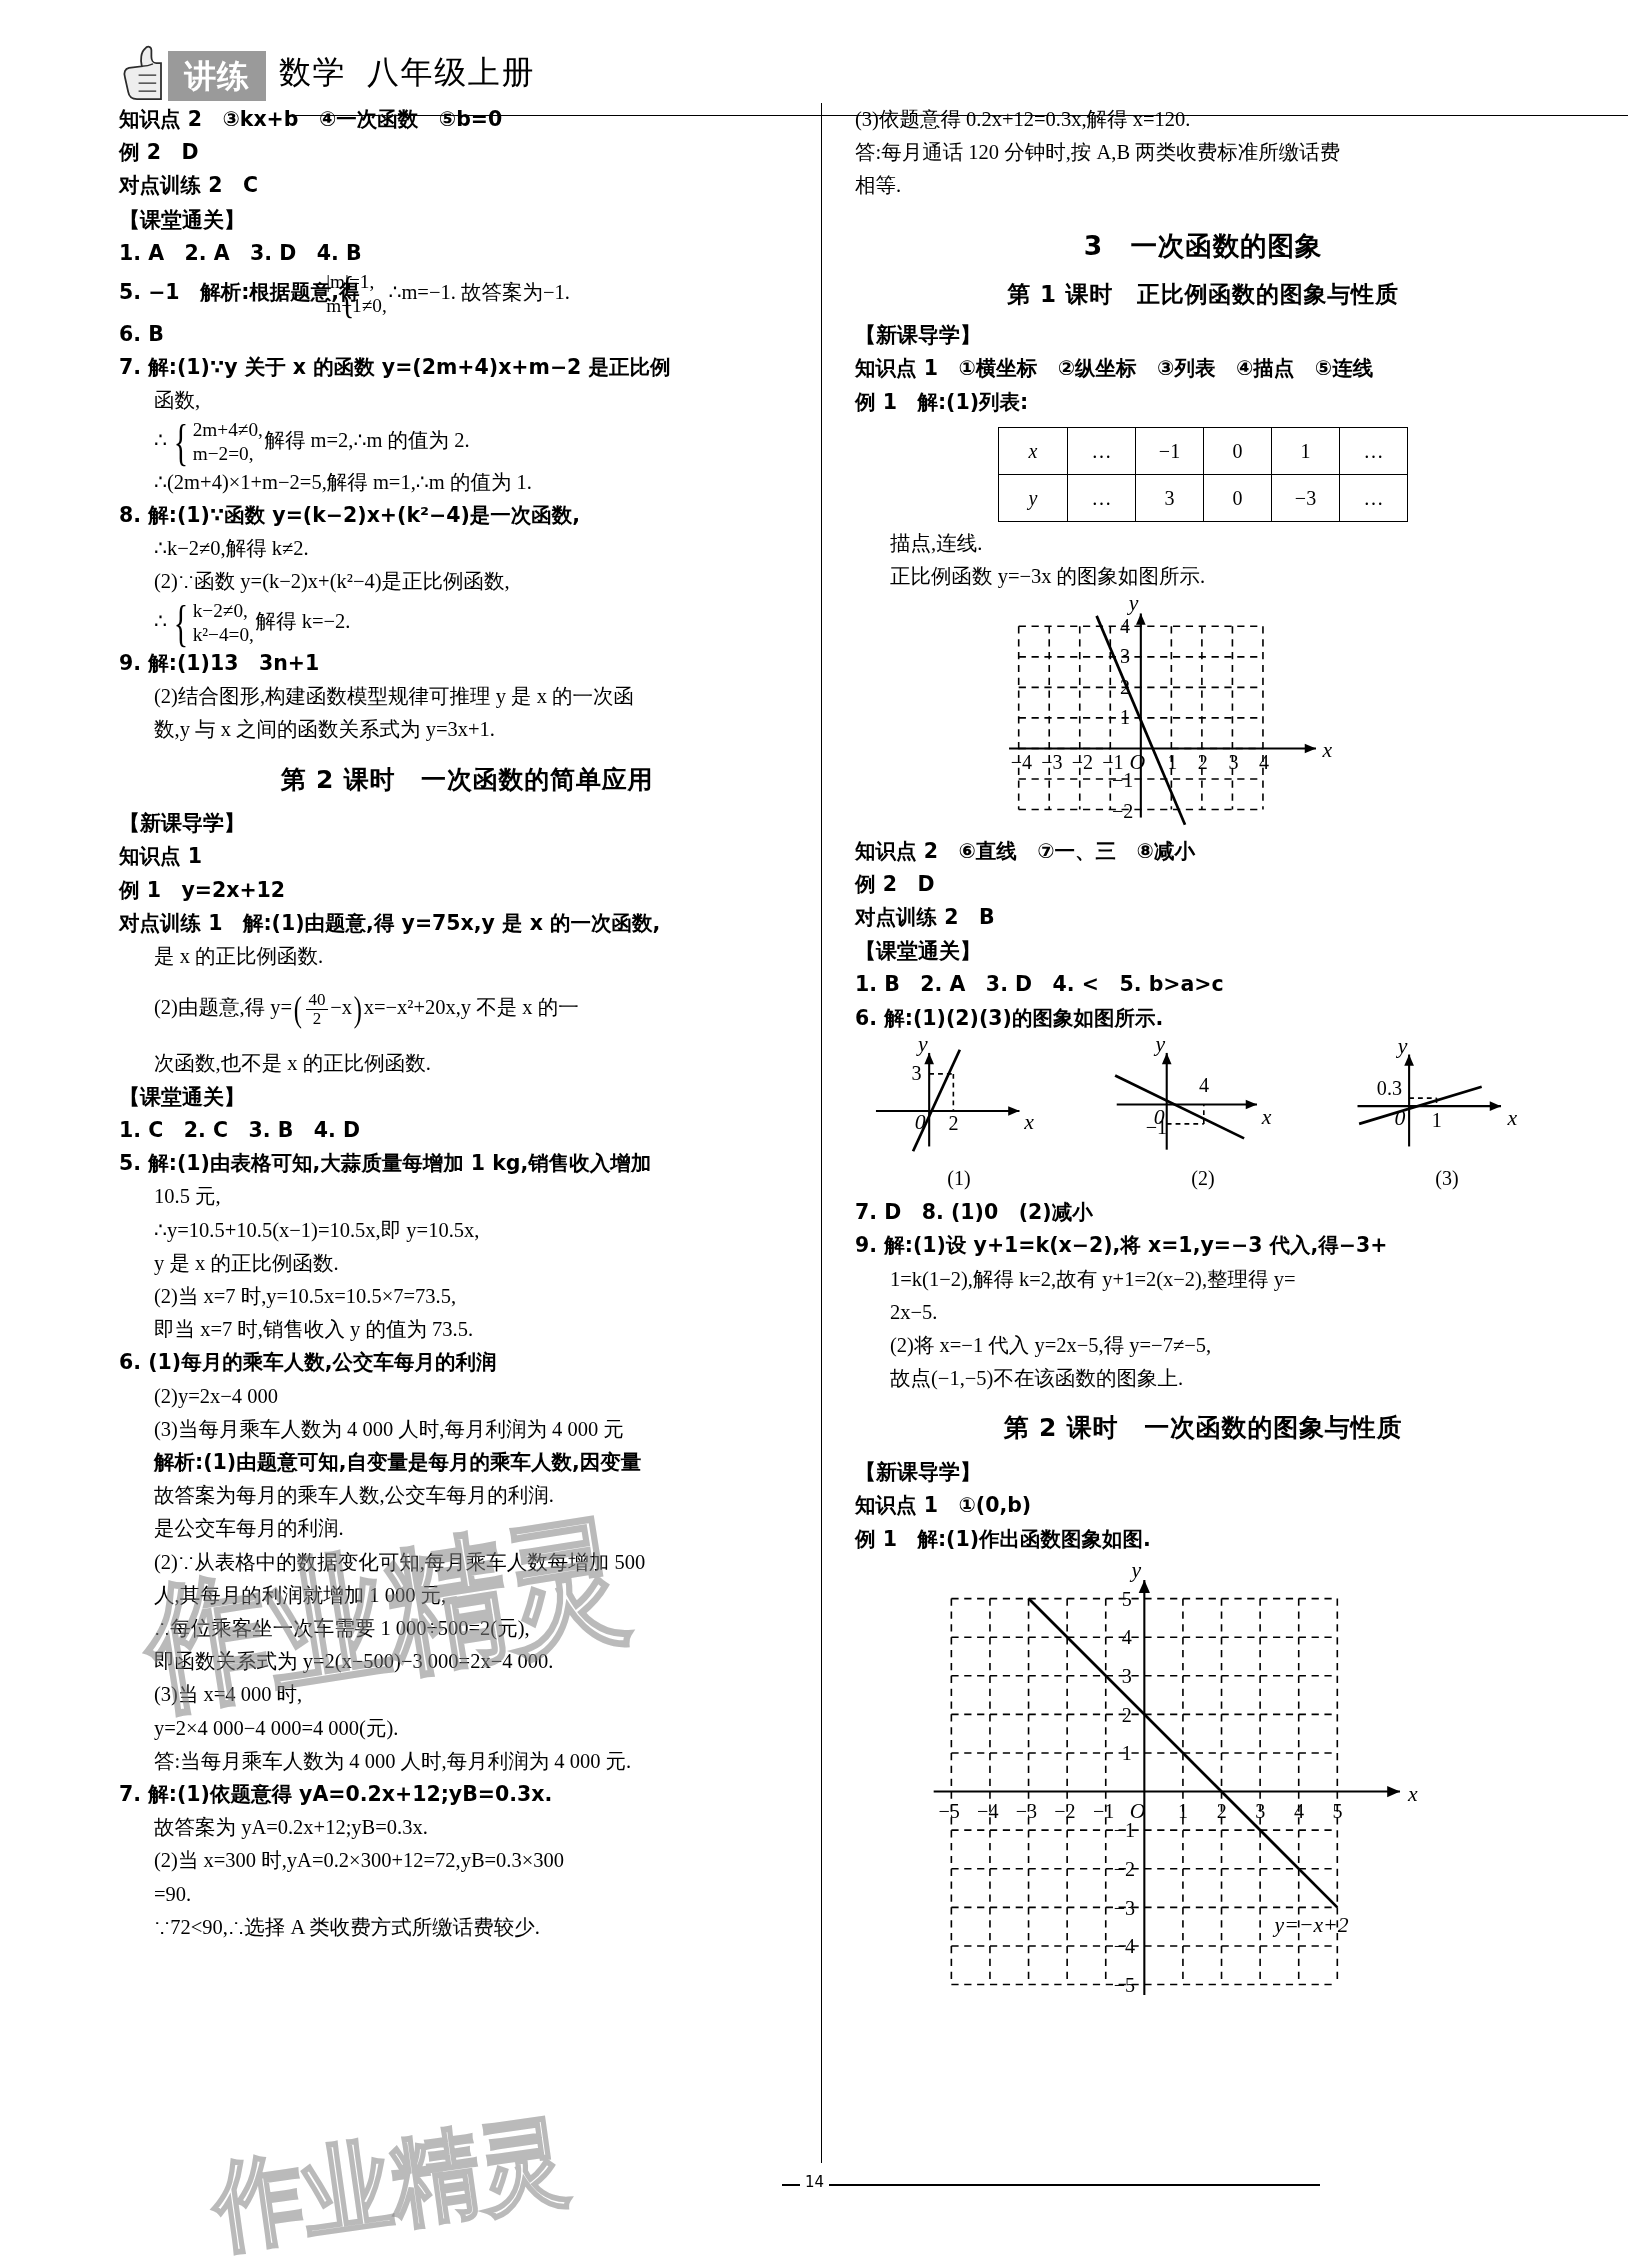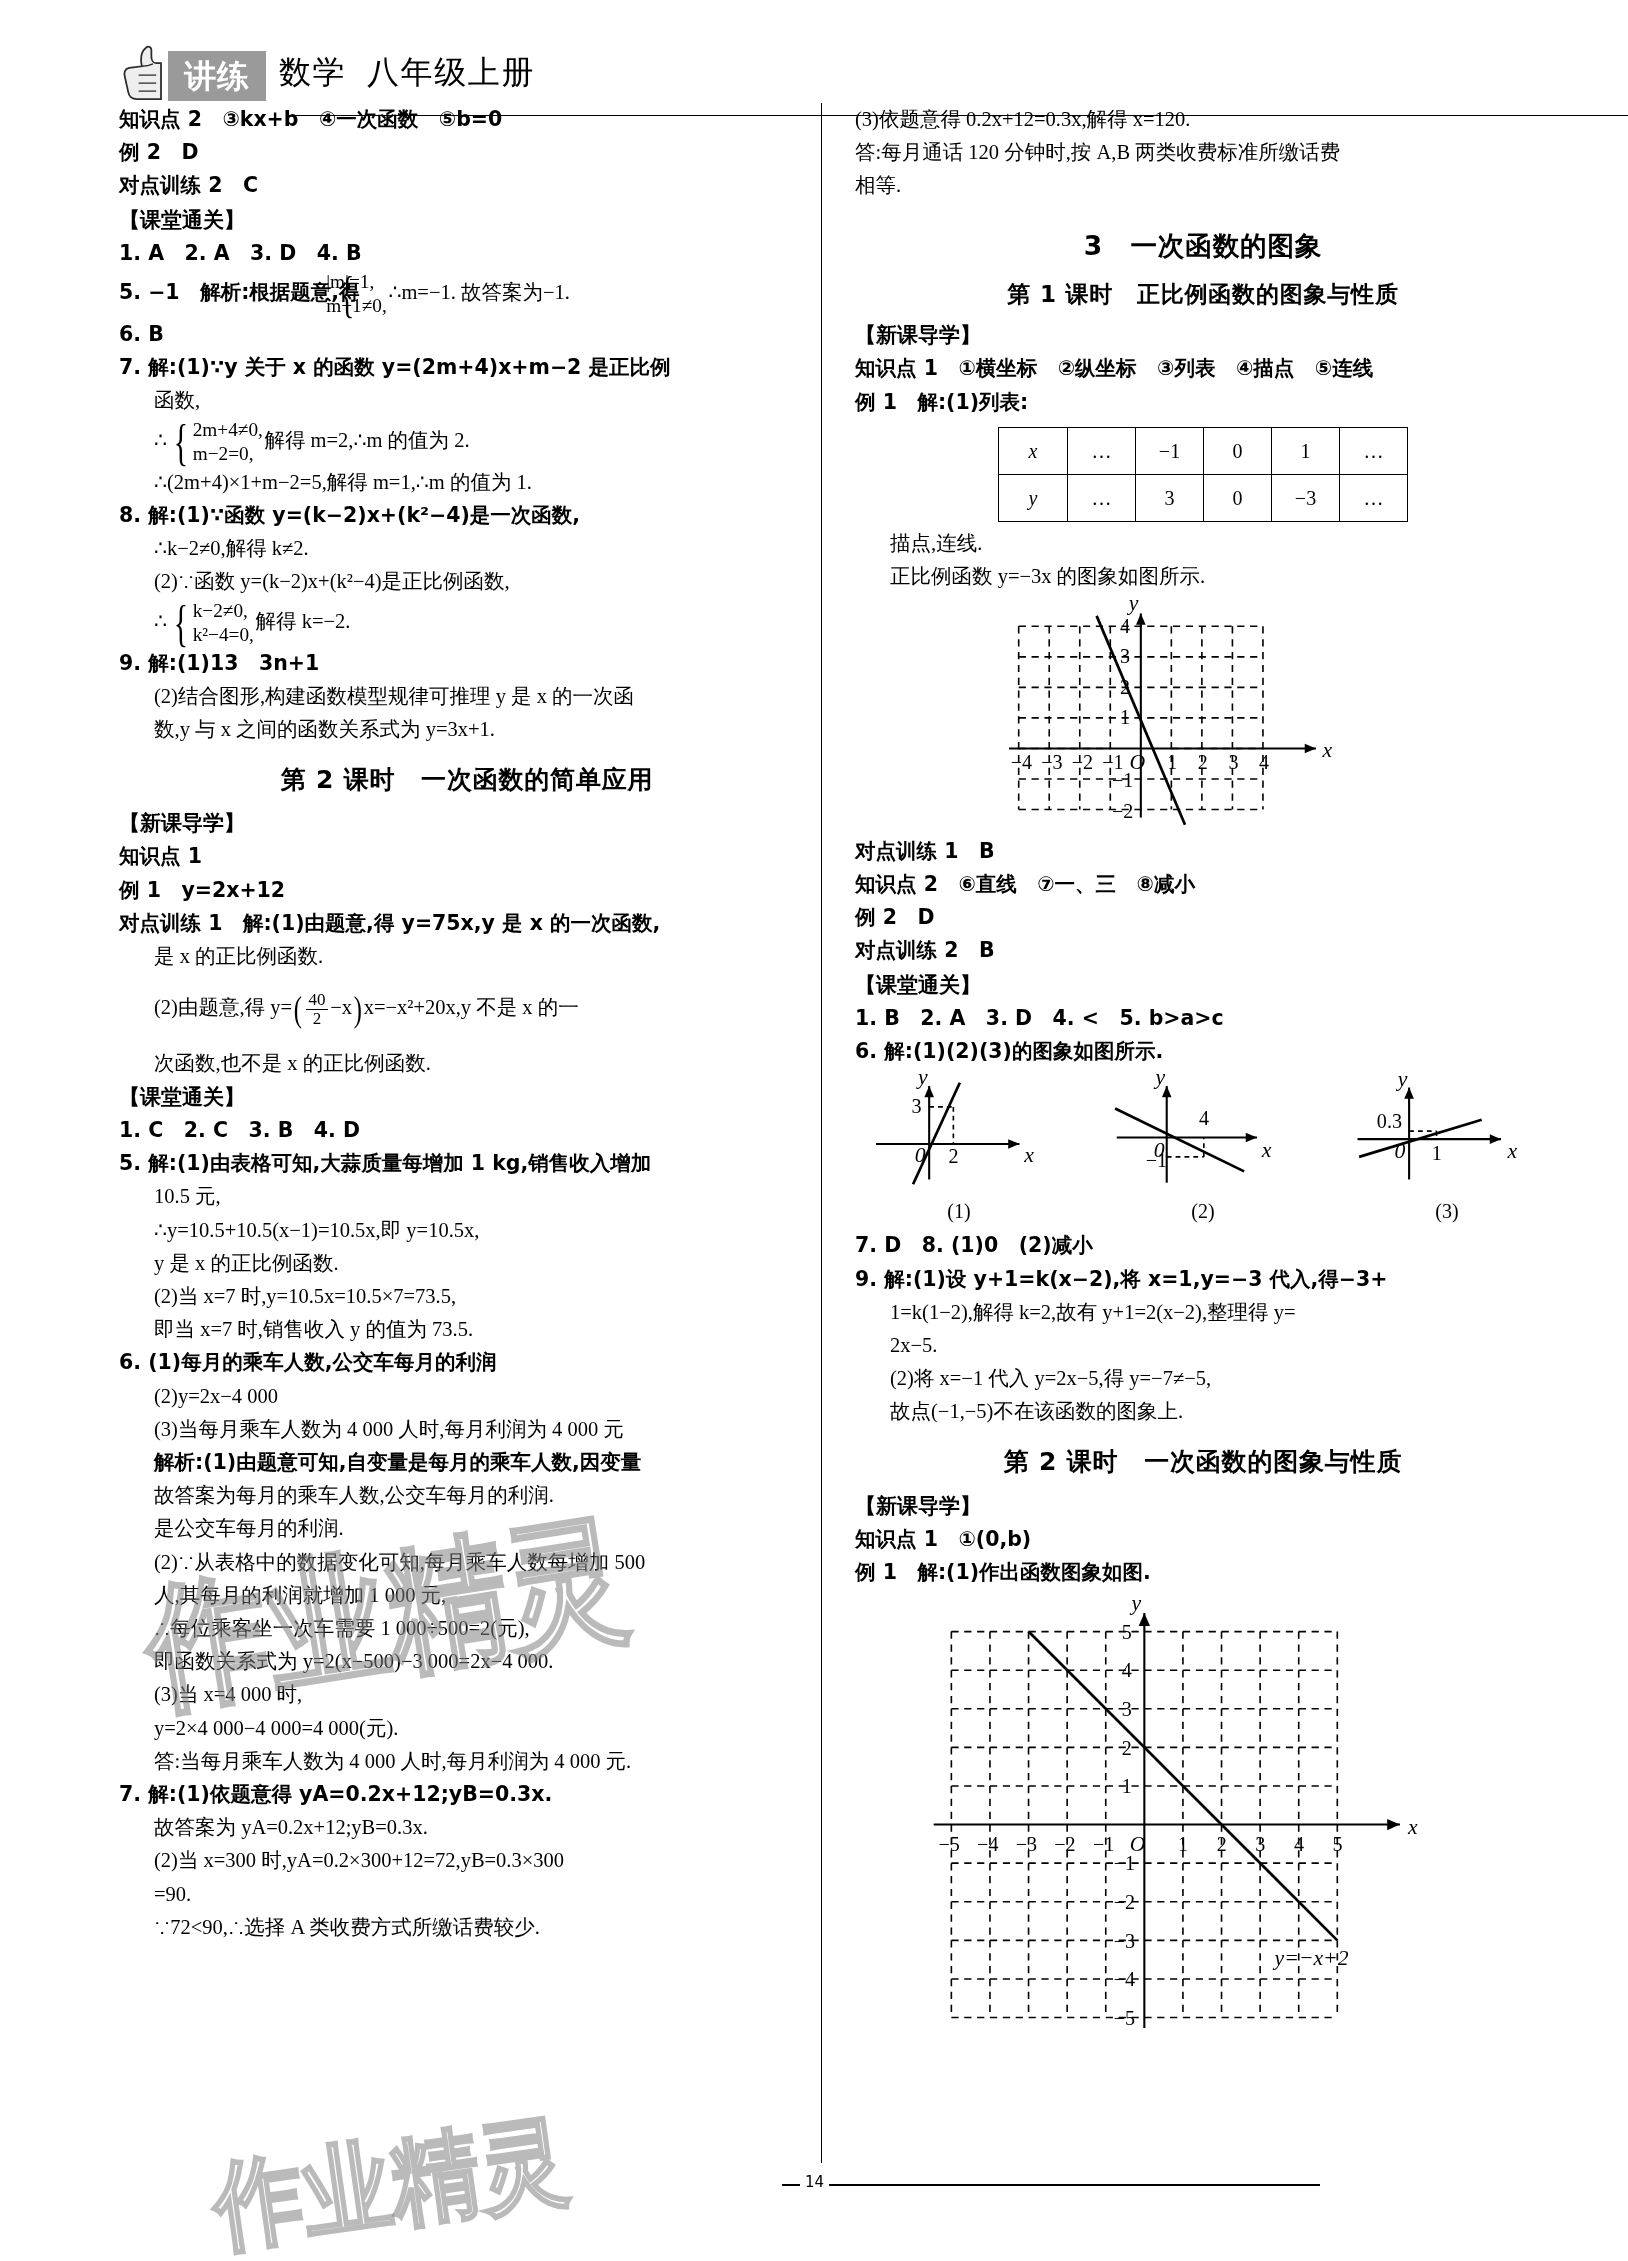--- a/index.html
+++ b/index.html
@@ -429,23 +429,20 @@
           <text class="tl" x="154" y="42">4</text>
           <text class="tl" x="154" y="80">3</text>
           <text class="tl" x="154" y="118">2</text>
           <text class="tl" x="154" y="156">1</text>
           <text class="tl" x="144" y="234">−1</text>
           <text class="tl" x="144" y="272">−2</text>
         </g>
       </svg>
     </div>
 
-    <p class="ln">
-      <span class="kp">对点训练 1　B</span>
-    </p>
     <p class="ln">
       <span class="kp">知识点 2　⑥直线　⑦一、三　⑧减小</span>
     </p>
     <p class="ln">
       <span class="kp">例 2　D</span>
     </p>
     <p class="ln">
       <span class="kp">对点训练 2　B</span>
     </p>
     <p class="ln blockhead">【课堂通关】</p>

